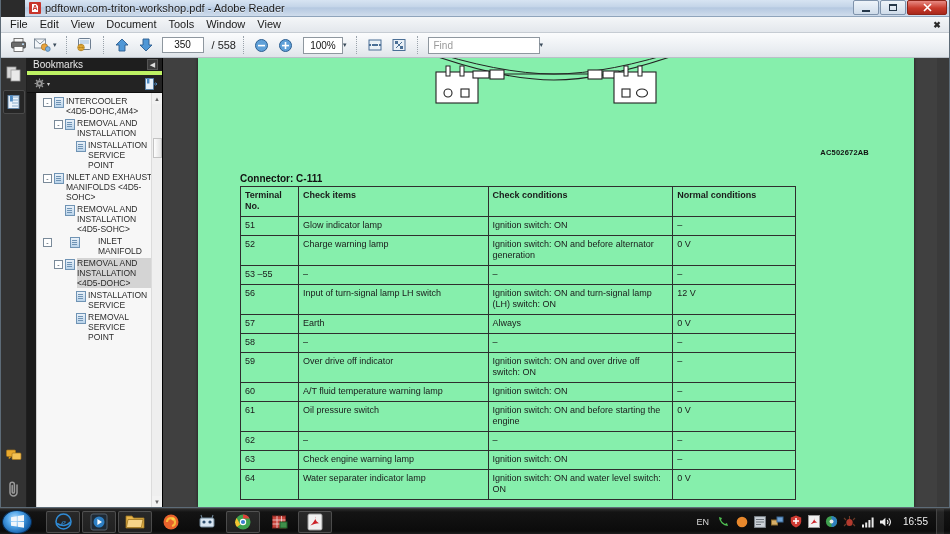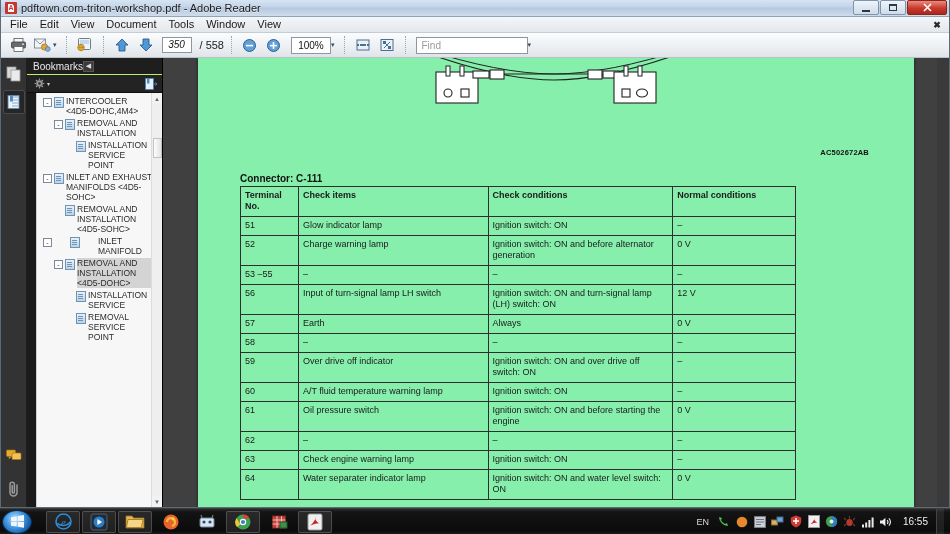--- a/index.html
+++ b/index.html
@@ -32,20 +32,21 @@
   }
 
   
   .titlebar {
     position: relative;
     height: 17px;
     background: linear-gradient(to bottom,#d7e4f2 0%, #c3d4e8 45%, #b4c8e0 48%, #cfdcec 100%);
     border-bottom: 1px solid #8fa4bb;
     display: flex; align-items: center;
     padding-left: 4px;
+    margin-left: 24px;
   }
   .titlebar .app-icon {
     width: 12px; height: 12px;
     background: #c8352c;
     border-radius: 1px;
     margin-right: 4px;
     position: relative;
     flex: 0 0 auto;
   }
   .titlebar .app-icon:after {
@@ -120,27 +121,26 @@
     border-left: 1px dotted #9aa3ab;
     margin: 0 5px;
   }
   .tb-btn {
     width: 22px; height: 21px;
     display:flex; align-items:center; justify-content:center;
     border-radius:2px;
   }
   .tb-caret { font-size: 7px; color:#3a4a5a; margin-left:-2px; margin-right:2px; }
   .page-box {
-    width: 30px; height: 16px;
+    width: 42px; height: 16px;
     background: #fff;
     border: 1px solid #8e979f;
     font-size: 10px; color:#111;
     text-align: center; line-height: 14px;
     margin: 0 3px;
-    font-style: italic;
   }
   .page-total { font-size: 11px; color: #222; margin-left:3px; }
   .zoom-box {
     width: 40px; height: 17px;
     background: #fff; border: 1px solid #8e979f;
     font-size: 10px; color:#111; text-align:center; line-height:15px;
     margin-left: 4px;
   }
   .find-box {
     width: 112px; height: 17px;
@@ -177,23 +177,23 @@
   
   .bm-panel {
     width: 136px;
     background: #1b1b1b;
     display: flex; flex-direction: column;
     border-right: 1px solid #000;
   }
   .bm-header {
     height: 17px;
     background: #1e1e1e;
-    display:flex; align-items:center; justify-content:flex-start;
+    display:flex; align-items:center; justify-content:space-between;
     padding: 0 4px 0 6px;
-    border-bottom: 1px solid #bef264;
+    border-bottom: 4px solid #bef264;
   }
   .bm-header span.t { font-size: 10px; color:#e8e8e8; }
   .bm-collapse {
     width: 11px; height: 11px;
     background: #3a3a3a; border:1px solid #555;
     display:flex; align-items:center; justify-content:center;
     font-size: 7px; color:#ddd;
   }
   .bm-toolbar {
     height: 18px;

